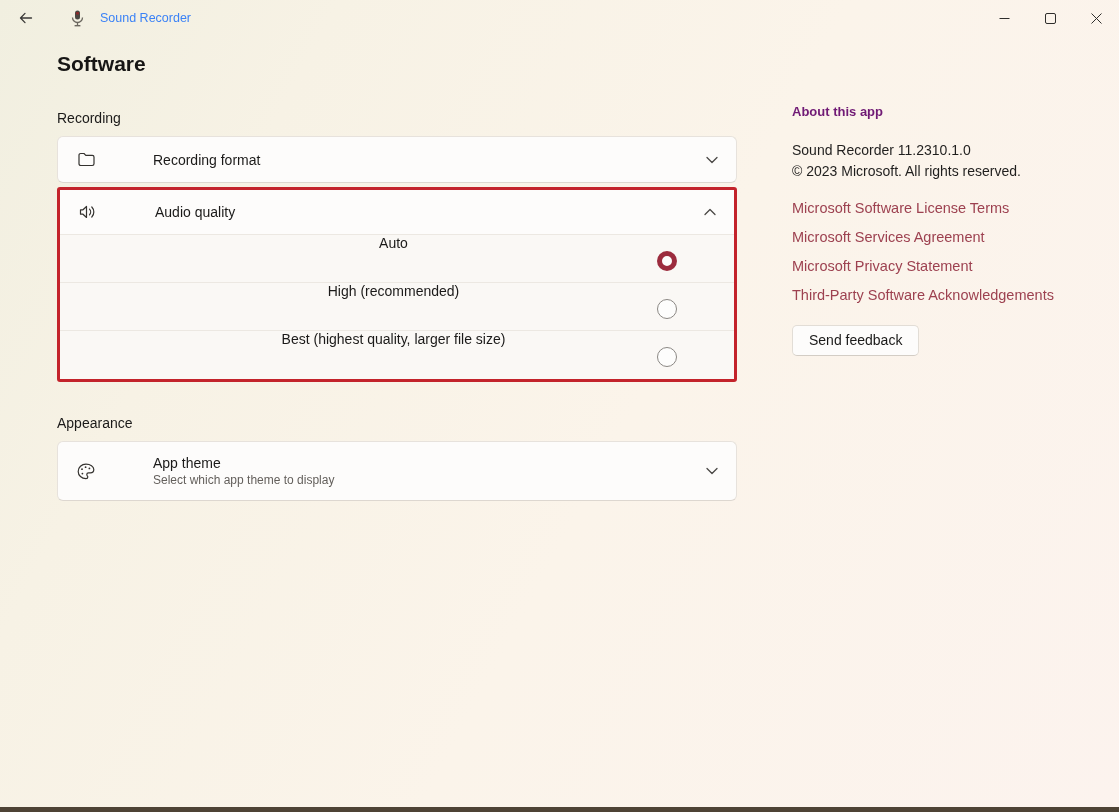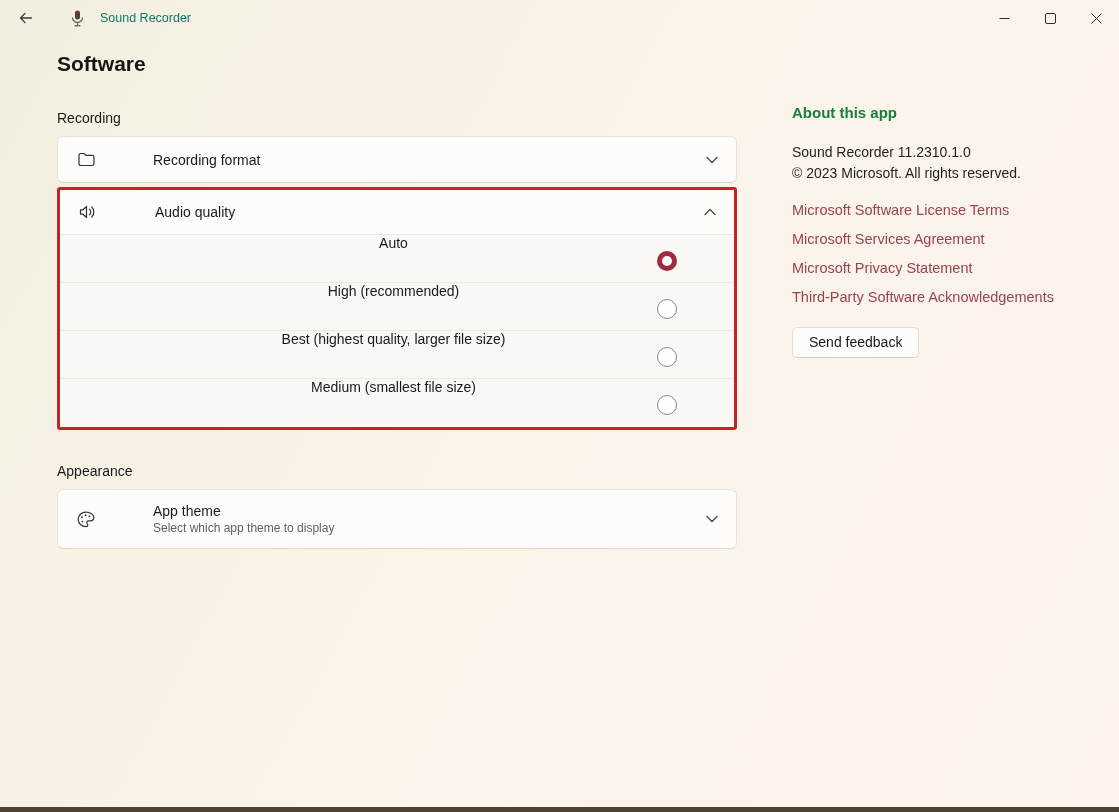--- a/index.html
+++ b/index.html
@@ -15,21 +15,21 @@
   .titlebar {
     position: absolute; top: 0; left: 0; right: 0; height: 36px;
     display: flex; align-items: center;
   }
   .back-btn {
     width: 40px; height: 32px; margin-left: 6px;
     display: flex; align-items: center; justify-content: center;
     font-size: 16px; color: #3a3937; cursor: pointer; border-radius: 5px;
   }
   .app-icon { margin-left: 20px; width: 22px; display: flex; justify-content: center; }
-  .titlebar-title { margin-left: 12px; font-size: 12.5px; color: #0f766e; }
+  .titlebar-title { margin-left: 12px; font-size: 12.5px; color: #3b82f6; }
   .win-controls { margin-left: auto; display: flex; height: 100%; }
   .win-btn {
     width: 46px; height: 100%; display: flex; align-items: center; justify-content: center;
     color: #2f2e2c; cursor: pointer; font-size: 13px;
   }
   
   .left-col { position: absolute; left: 57px; top: 52px; width: 680px; }
   .right-col { position: absolute; left: 792px; top: 104px; width: 320px; }
 
   .page-title { font-size: 21px; font-weight: 600; color: #171615; }
@@ -74,21 +74,21 @@
   }
   .option-row:last-child { border-bottom: none; }
   .option-label { font-size: 14px; color: #1b1a19; }
   .radio {
     margin-left: auto; width: 20px; height: 20px; border-radius: 50%;
     border: 1px solid #8b8884; background: #fdfdfc;
   }
   .radio.selected { border: 5.5px solid #9c2c3e; background: #fdfdfc; }
 
   
-  .about-heading { font-size: 15px; font-weight: 600; color: #15803d; }
+  .about-heading { font-size: 13px; font-weight: 600; color: #701a75; }
   .about-version { font-size: 14px; color: #201f1e; margin-top: 23px; }
   .about-copyright { font-size: 14px; color: #201f1e; margin-top: 5px; }
   .about-links { margin-top: 21px; display: flex; flex-direction: column; }
   .about-link {
     font-size: 14.5px; color: #9d4150; text-decoration: none;
     margin-bottom: 13px; cursor: pointer; width: fit-content;
   }
   .feedback-btn {
     margin-top: 9px;
     display: inline-block;
@@ -200,24 +200,20 @@
         <span class="radio selected"></span>
       </div>
       <div class="option-row">
         <span class="option-label">High (recommended)</span>
         <span class="radio"></span>
       </div>
       <div class="option-row">
         <span class="option-label">Best (highest quality, larger file size)</span>
         <span class="radio"></span>
       </div>
-      <div class="option-row">
-        <span class="option-label">Medium (smallest file size)</span>
-        <span class="radio"></span>
-      </div>
     </div>
   </div>
 
   <div class="section-label second">Appearance</div>
 
   <div class="card">
     <div class="card-header tall">
       <span class="card-icon">
         <svg width="18" height="17" viewBox="0 0 18 17" fill="none" stroke="#34322f" stroke-width="1.2" stroke-linejoin="round">
           <path d="M9 1.2 C4.6 1.2 1.2 4.4 1.2 8.4 C1.2 12.4 4.6 15.6 9 15.6 C10.1 15.6 10.8 14.9 10.8 14 C10.8 13.5 10.6 13.1 10.3 12.8 C10 12.4 9.8 12 9.8 11.5 C9.8 10.6 10.6 9.9 11.5 9.9 H13.4 C15.3 9.9 16.8 8.4 16.8 6.6 C16.8 3.5 13.3 1.2 9 1.2 Z"></path>

